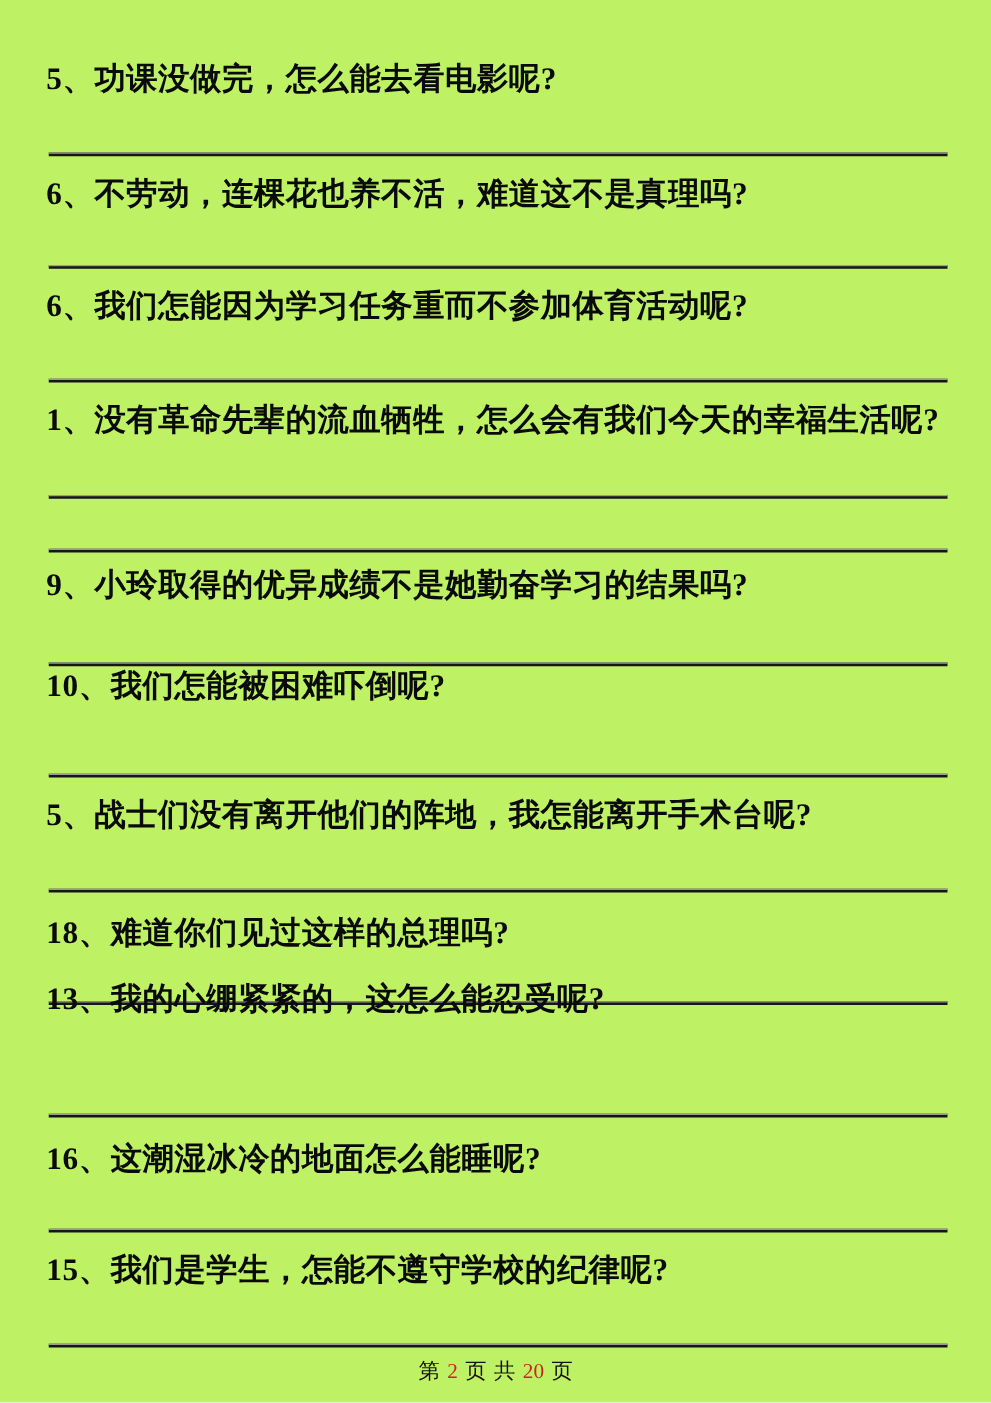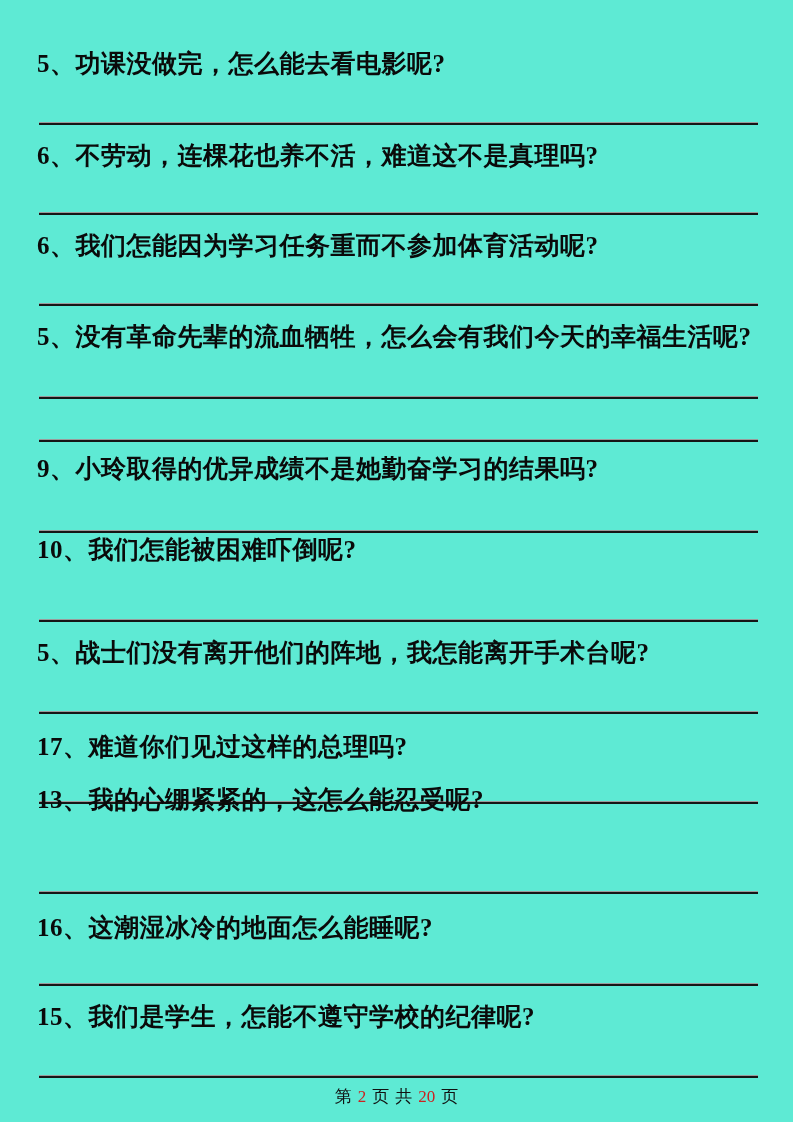--- a/index.html
+++ b/index.html
@@ -4,21 +4,21 @@
 <style>
   html, body {
     margin: 0;
     padding: 0;
     background: #ffffff;
   }
   .page {
     position: relative;
     width: 793px;
     height: 1122px;
-    background: #5eead4;
+    background: #bef264;
     overflow: hidden;
     font-family: "Liberation Serif", "DejaVu Serif", serif;
     color: #0a0a0a;
   }
   .question {
     position: absolute;
     left: 37px;
     width: 730px;
     font-size: 25px;
     font-weight: bold;
@@ -61,34 +61,34 @@
 
   <div class="question" style="top:48px">5、功课没做完，怎么能去看电影呢?</div>
   <div class="rule" style="top:122px"></div>
 
   <div class="question" style="top:140px">6、不劳动，连棵花也养不活，难道这不是真理吗?</div>
   <div class="rule" style="top:212px"></div>
 
   <div class="question" style="top:230px">6、我们怎能因为学习任务重而不参加体育活动呢?</div>
   <div class="rule" style="top:303px"></div>
 
-  <div class="question" style="top:321px">5、没有革命先辈的流血牺牲，怎么会有我们今天的幸福生活呢?</div>
+  <div class="question" style="top:321px">1、没有革命先辈的流血牺牲，怎么会有我们今天的幸福生活呢?</div>
   <div class="rule" style="top:396px"></div>
   <div class="rule" style="top:439px"></div>
 
   <div class="question" style="top:453px">9、小玲取得的优异成绩不是她勤奋学习的结果吗?</div>
   <div class="rule" style="top:530px"></div>
 
   <div class="question" style="top:534px">10、我们怎能被困难吓倒呢?</div>
   <div class="rule" style="top:619px"></div>
 
   <div class="question" style="top:637px">5、战士们没有离开他们的阵地，我怎能离开手术台呢?</div>
   <div class="rule" style="top:711px"></div>
 
-  <div class="question" style="top:731px">17、难道你们见过这样的总理吗?</div>
+  <div class="question" style="top:731px">18、难道你们见过这样的总理吗?</div>
   <div class="rule" style="top:801px"></div>
 
   <div class="question" style="top:784px">13、我的心绷紧紧的，这怎么能忍受呢?</div>
   <div class="rule" style="top:891px"></div>
 
   <div class="question" style="top:912px">16、这潮湿冰冷的地面怎么能睡呢?</div>
   <div class="rule" style="top:983px"></div>
 
   <div class="question" style="top:1001px">15、我们是学生，怎能不遵守学校的纪律呢?</div>
   <div class="rule" style="top:1075px"></div>

